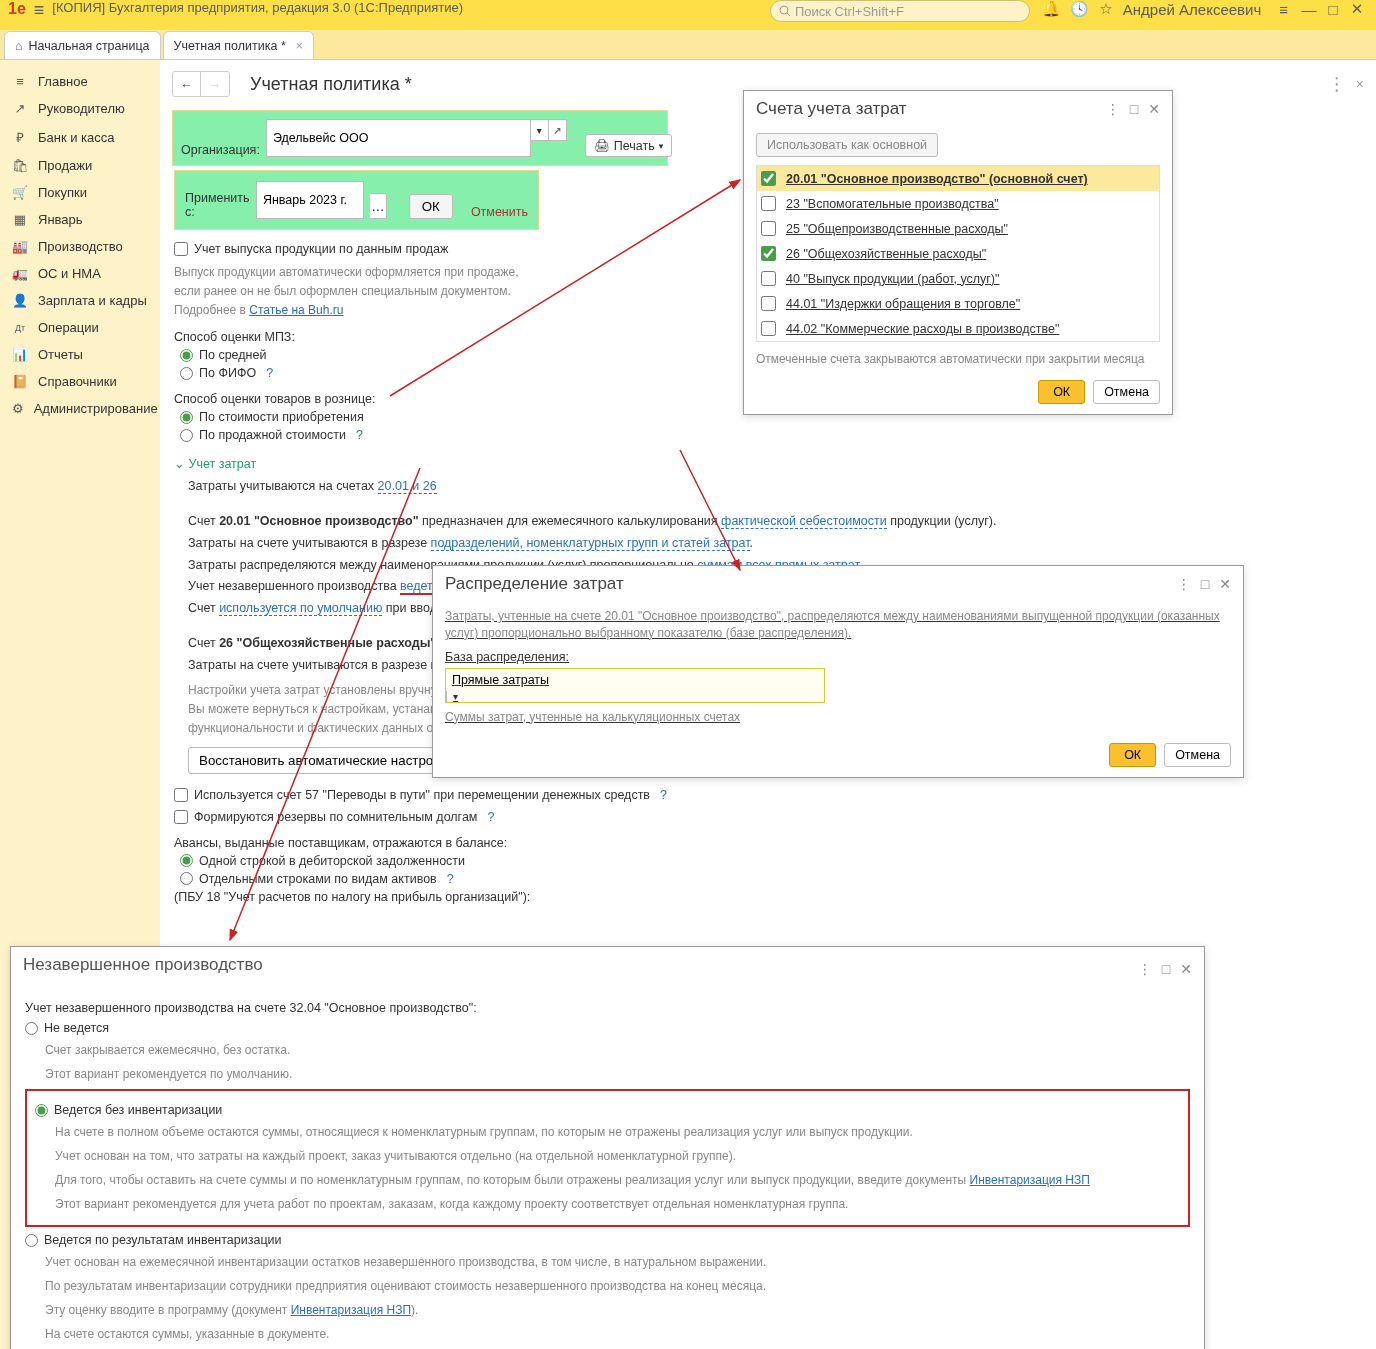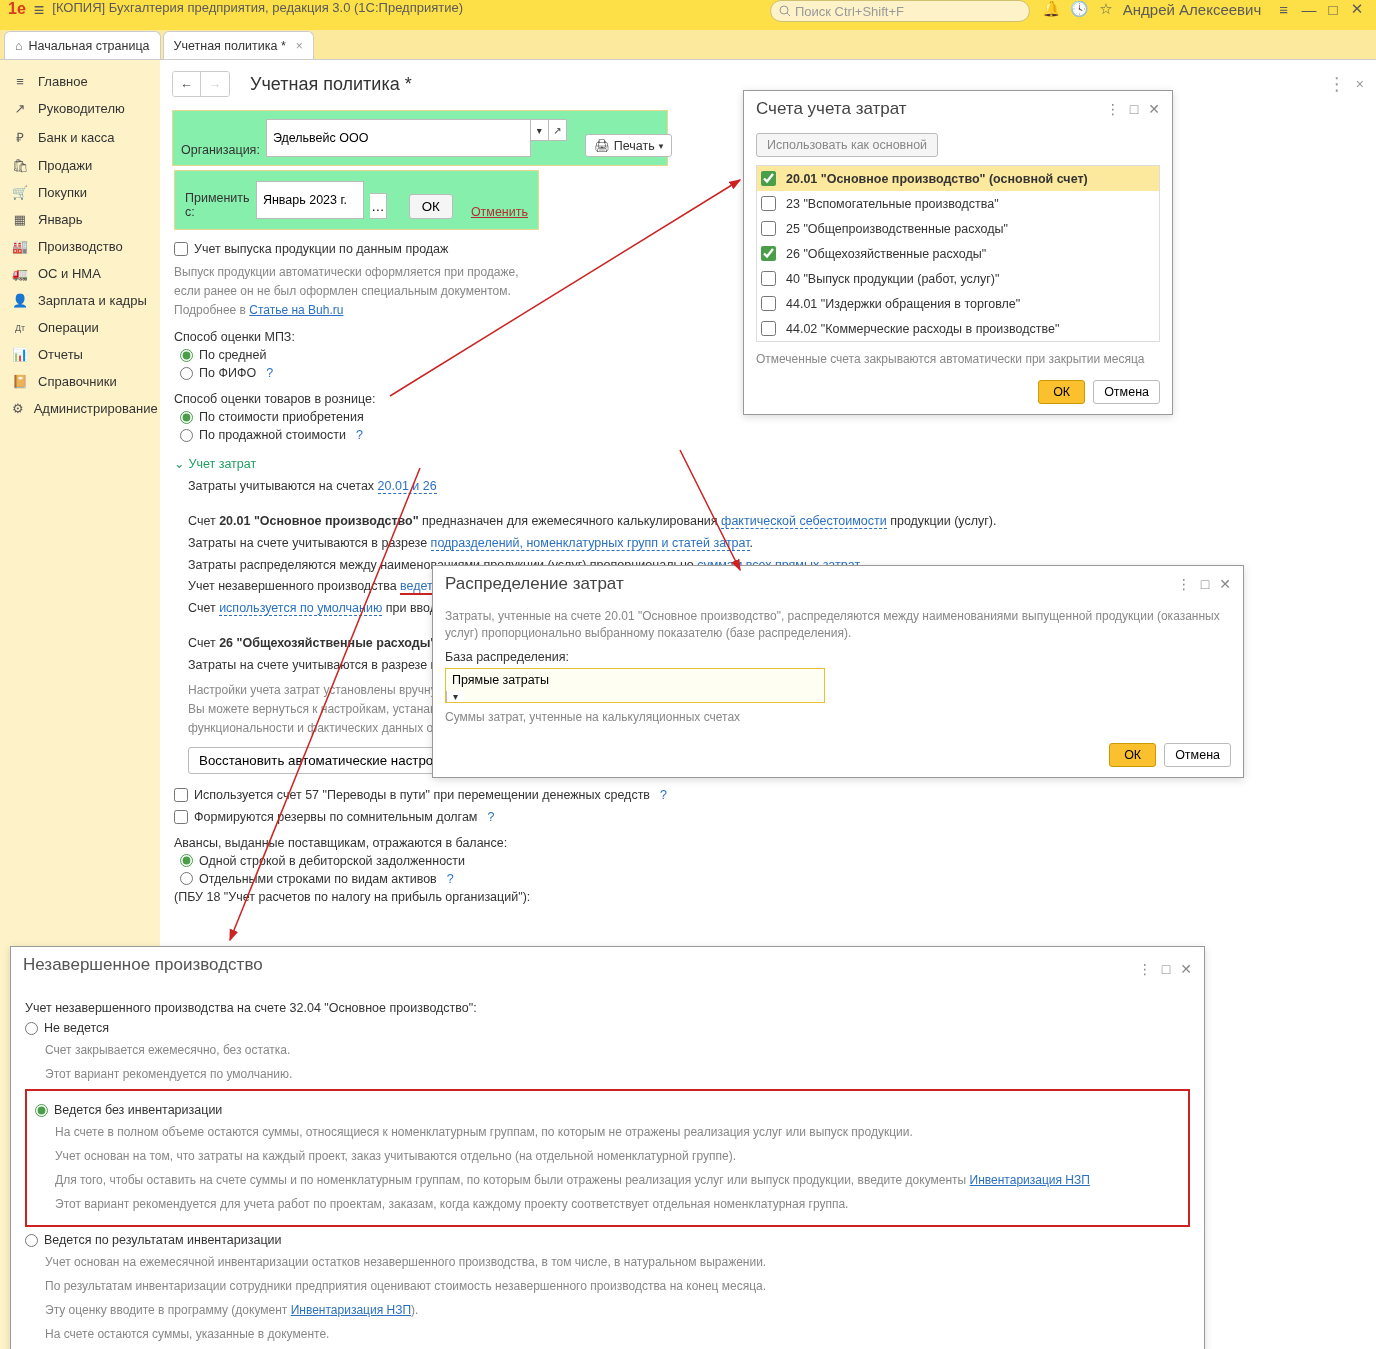--- a/index.html
+++ b/index.html
@@ -39,21 +39,21 @@
 .yellow-block.apl { margin-left: 2px; margin-top: 4px; padding: 10px; width: 365px; }
 .yellow-block input[type="text"] { border: 1px solid #bbb; padding: 11px 6px; font-size: 12.5px; }
 .org-select { display: flex; }
 .org-select input { width: 265px; }
 .org-btns { display: flex; }
 .org-btn { width: 18px; height: 22px; border: 1px solid #bbb; border-left: none; background: #fff; display: flex; align-items: center; justify-content: center; font-size: 10px; cursor: pointer; }
 .print-btn { border: 1px solid #bbb; background: #fff; padding: 3px 8px; display: flex; align-items: center; gap: 4px; cursor: pointer; margin-left: 12px; border-radius: 3px; }
 .date-field { background: #fff; border: 1px solid #bbb; padding: 6px; width: 108px; text-align: left; font-size: 12.5px; }
 .ellipsis-btn { width: 20px; height: 26px; border: 1px solid #bbb; border-left: none; background: #fff; cursor: pointer; }
 .ok-btn { border: 1px solid #bbb; background: #f5f5f5; padding: 4px 12px; border-radius: 3px; cursor: pointer; margin-left: 16px; }
-.cancel-link { color: #b03030; text-decoration: underline; margin-left: 12px; cursor: pointer; }
+.cancel-link { color: #b03030; margin-left: 12px; cursor: pointer; }
 
 .form-area { margin-top: 12px; padding-left: 2px; }
 .checkbox-row { display: flex; align-items: center; gap: 6px; margin: 8px 0; }
 .checkbox-row input[type=checkbox] { width: 14px; height: 14px; }
 .desc-text { color: #888; font-size: 12px; margin: 2px 0 2px 0; line-height: 1.4; }
 .link { color: #2a70c2; text-decoration: underline; cursor: pointer; }
 .section-label { margin-top: 12px; color: #333; }
 .radio-row { display: flex; align-items: center; gap: 6px; margin: 4px 0 4px 6px; }
 .radio-row input { accent-color: #4a9e4a; }
 .help-q { color: #2a70c2; cursor: pointer; margin-left: 4px; }
@@ -62,21 +62,21 @@
 .text-line { margin: 3px 0; line-height: 1.5; }
 .link-dash { color: #2a70c2; border-bottom: 1px dashed #2a70c2; cursor: pointer; }
 .bold { font-weight: bold; }
 .restore-btn { border: 1px solid #bbb; background: #fff; padding: 5px 10px; border-radius: 3px; margin-top: 8px; margin-left: 14px; cursor: pointer; display: inline-block; }
 
 .popup { position: absolute; background: #fff; border: 1px solid #999; box-shadow: 0 2px 8px rgba(0,0,0,0.15); }
 .popup-header { display: flex; align-items: center; padding: 8px 12px; }
 .popup-title { font-size: 17px; flex: 1; color: #444; }
 .popup-icons { display: flex; gap: 10px; color: #888; }
 .popup-icons span { cursor: pointer; font-size: 14px; }
-.popup-body { padding: 6px 12px; }
+.popup-body { padding: 6px 12px; text-decoration: underline; }
 .btn-default-use { border: 1px solid #bbb; background: #f5f5f5; padding: 4px 10px; border-radius: 3px; cursor: pointer; font-size: 12.5px; color: #888; }
 .acc-row { display: flex; align-items: center; gap: 10px; padding: 5px 4px; }
 .acc-row input[type=checkbox] { width: 15px; height: 15px; accent-color: #4a9e4a; }
 .acc-row.selected { background: #fde99d; }
 .popup-footer { display: flex; justify-content: flex-end; gap: 8px; padding: 10px 12px; border-top: 0; }
 .btn-yellow { background: #fbc02d; border: 1px solid #c99a00; padding: 4px 14px; border-radius: 3px; cursor: pointer; font-size: 12.5px; }
 .btn-gray { background: #fff; border: 1px solid #bbb; padding: 4px 10px; border-radius: 3px; cursor: pointer; font-size: 12.5px; }
 .popup-note { color: #888; font-size: 12px; padding: 4px 12px; }
 
 .dist-desc { color: #888; font-size: 12px; padding: 0 0 8px; line-height: 1.4; }

